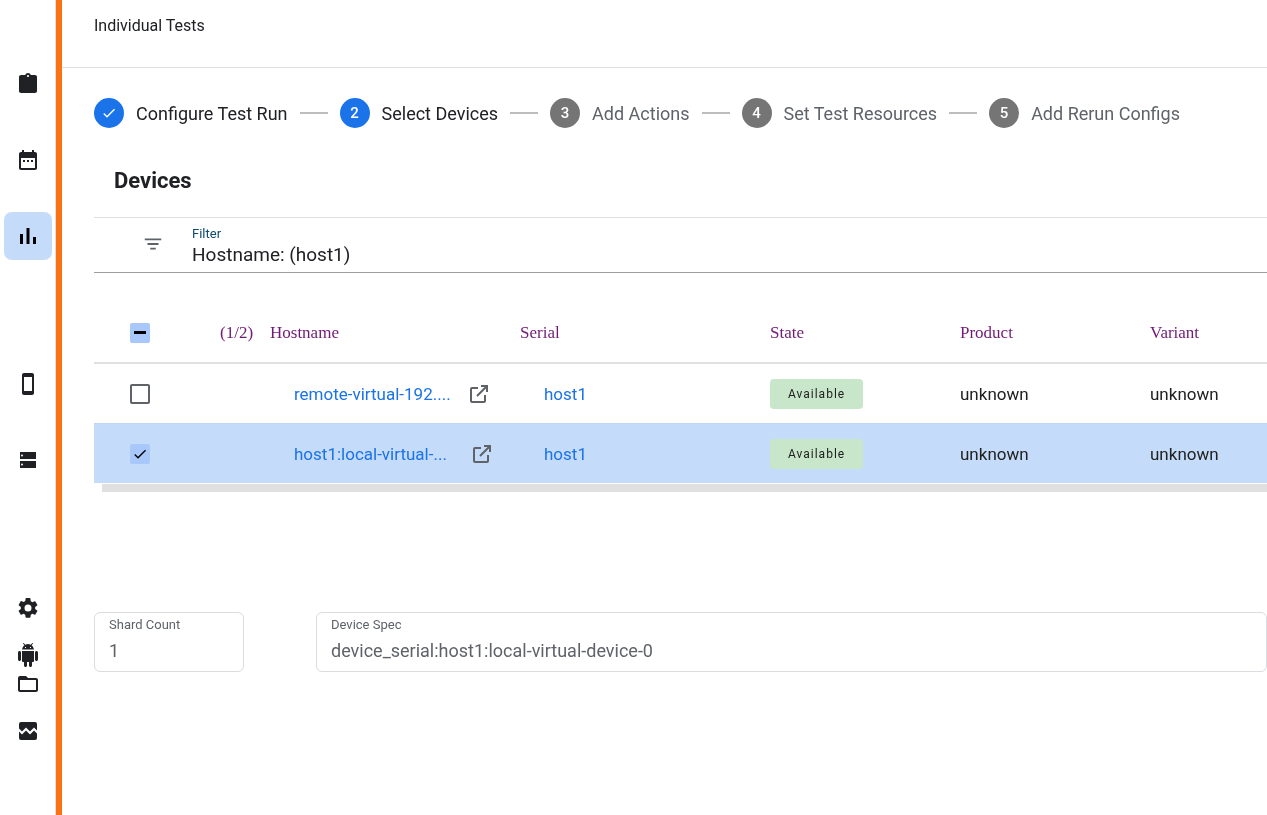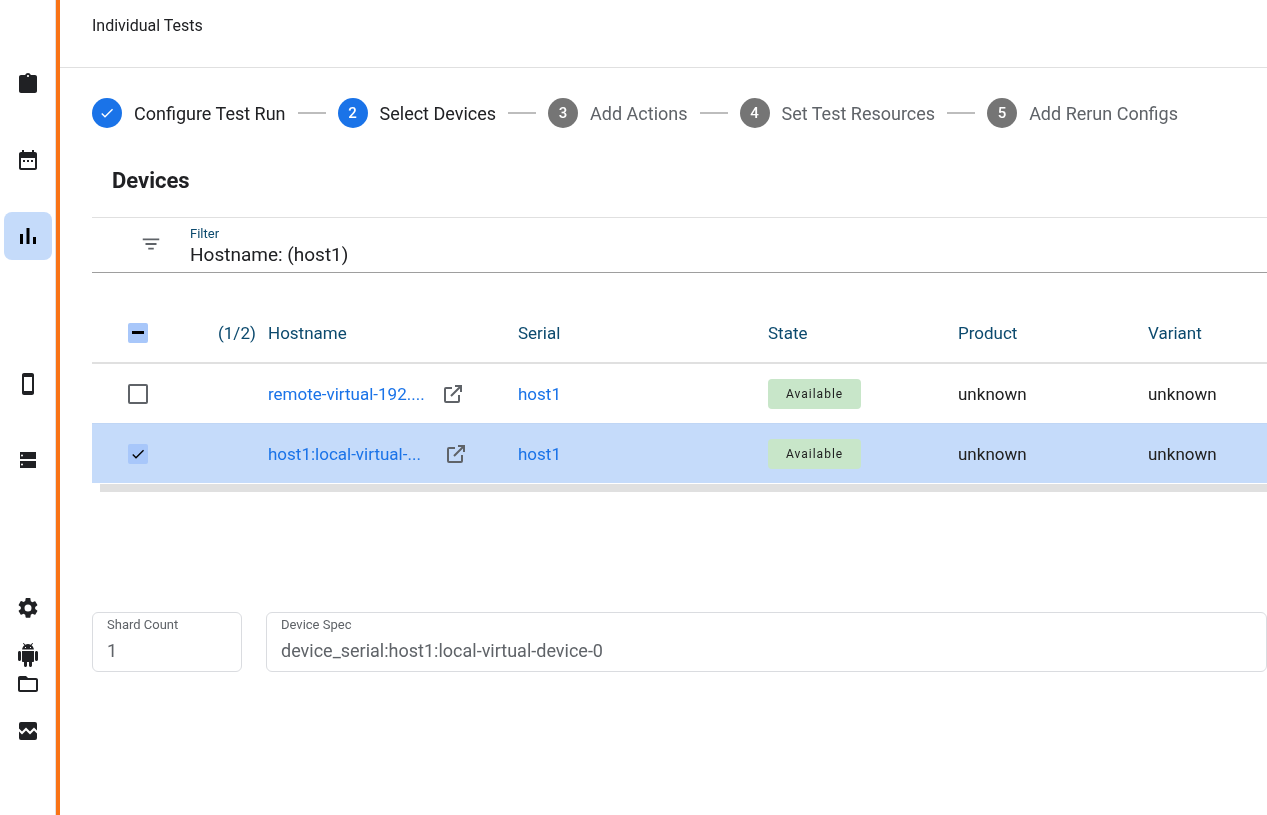--- a/index.html
+++ b/index.html
@@ -35,21 +35,21 @@
     color: #202124;
   }
   .sidebar-icon.active { background: #c5dbfa; color: #000; }
   .sidebar-icon svg { width: 24px; height: 24px; fill: currentColor; }
   
   .main {
     flex: 1;
     background: #fff;
     position: relative;
     overflow: hidden;
-    border-left: 4px solid #f97316;
+    border-left: 6px solid #f97316;
     display: flex;
     flex-direction: column;
   }
   .header-area {
     padding: 16px 0 24px 32px;
     border-bottom: 1px solid #e0e0e0;
   }
   .breadcrumb {
     font-size: 16px;
     color: #202124;
@@ -114,38 +114,38 @@
   .table-header-row, .table-row {
     display: grid;
     grid-template-columns: 90px 50px 250px 250px 190px 190px 160px;
     align-items: center;
     padding: 0 0 0 36px;
     height: 60px;
     border-top: 1px solid #e0e0e0;
     font-size: 17px;
   }
   .table-header-row { border-top: none; border-bottom: 1px solid #e0e0e0; }
-  .table-header-row .th { color: #0c4a6e; font-weight: 400; }
+  .table-header-row .th { color: #701a75; font-weight: 400; font-family: Liberation Serif, serif; }
   .th-count { color: #202124; }
   .checkbox-cell { display: flex; align-items: center; gap: 12px; }
   .checkbox {
     width: 20px; height: 20px;
     border: 2px solid #5f6368;
     border-radius: 2px;
     display: flex; align-items: center; justify-content: center;
     cursor: pointer;
     background: #fff;
   }
   .checkbox.indeterminate { background: #a8c7fa; border-color: #a8c7fa; }
   .checkbox.indeterminate::after {
     content: ''; width: 12px; height: 2.5px; background: #000;
   }
   .checkbox.checked { background: #a8c7fa; border-color: #a8c7fa; }
   .checkbox.checked svg { width: 18px; height: 18px; fill: #000; }
-  .link-cell { color: #1a73e8; cursor: pointer; white-space: nowrap; overflow: hidden; text-overflow: ellipsis; max-width: 180px; }
+  .link-cell { color: #1a73e8; cursor: pointer; white-space: nowrap; overflow: hidden; text-overflow: ellipsis; max-width: 180px; margin-left: 24px; }
   .open-icon { color: #5f6368; cursor: pointer; display: flex; align-items: center; }
   .open-icon svg { width: 24px; height: 24px; fill: currentColor; stroke: currentColor; }
   .state-chip {
     display: inline-block;
     background: #c8e6c9;
     color: #212121;
     padding: 8px 18px;
     border-radius: 4px;
     letter-spacing: 1px;
     font-size: 12px;
@@ -155,21 +155,21 @@
   
   .bottom-inputs { display: flex; gap: 24px; margin-top: 120px; margin-left: 0px; padding-bottom: 20px; }
   .input-group {
     border: 1px solid #dadce0;
     border-radius: 6px;
     padding: 4px 14px 10px 14px;
     position: relative;
     display: flex; flex-direction: column;
   }
   .input-group.shard { width: 150px; }
-  .input-group.spec { flex: 1; margin-right: 0; }
+  .input-group.spec { flex: 1; margin-right: 0; margin-left: 48px; }
   .input-group-label { font-size: 13px; color: #5f6368; }
   .input-group-value { font-size: 18px; color: #5f6368; margin-top: 8px; border: none; outline: none; background: transparent; width: 100%; font-family: inherit; }
 </style>
 </head>
 <body>
 
 <nav class="sidebar">
   <div class="sidebar-group-top">
     <div class="sidebar-icon">
       <svg viewBox="0 0 24 24">

